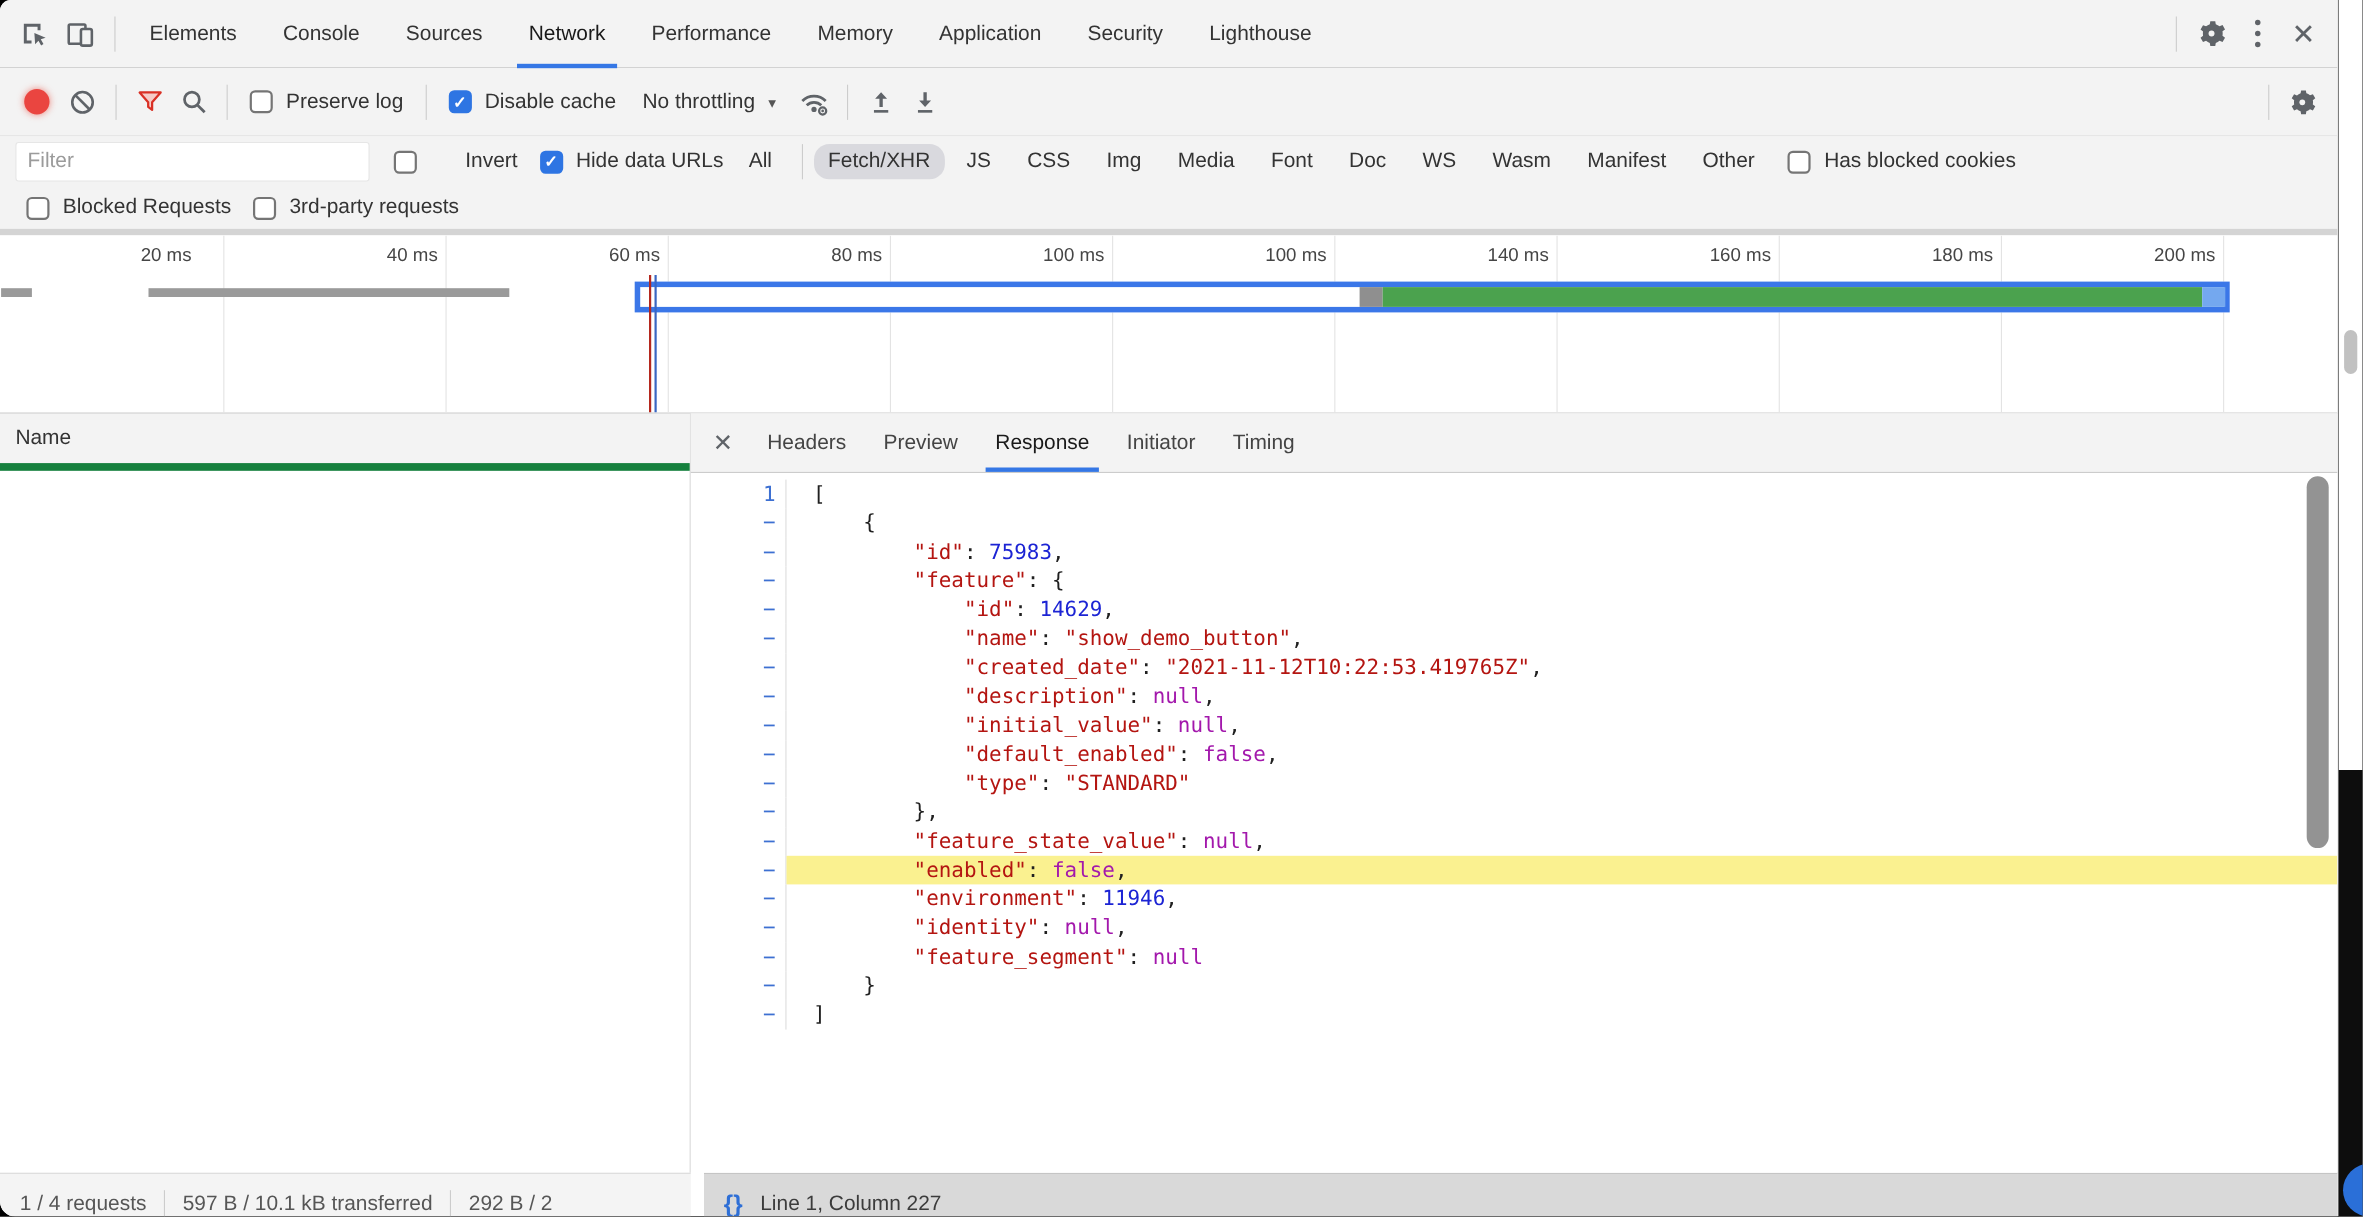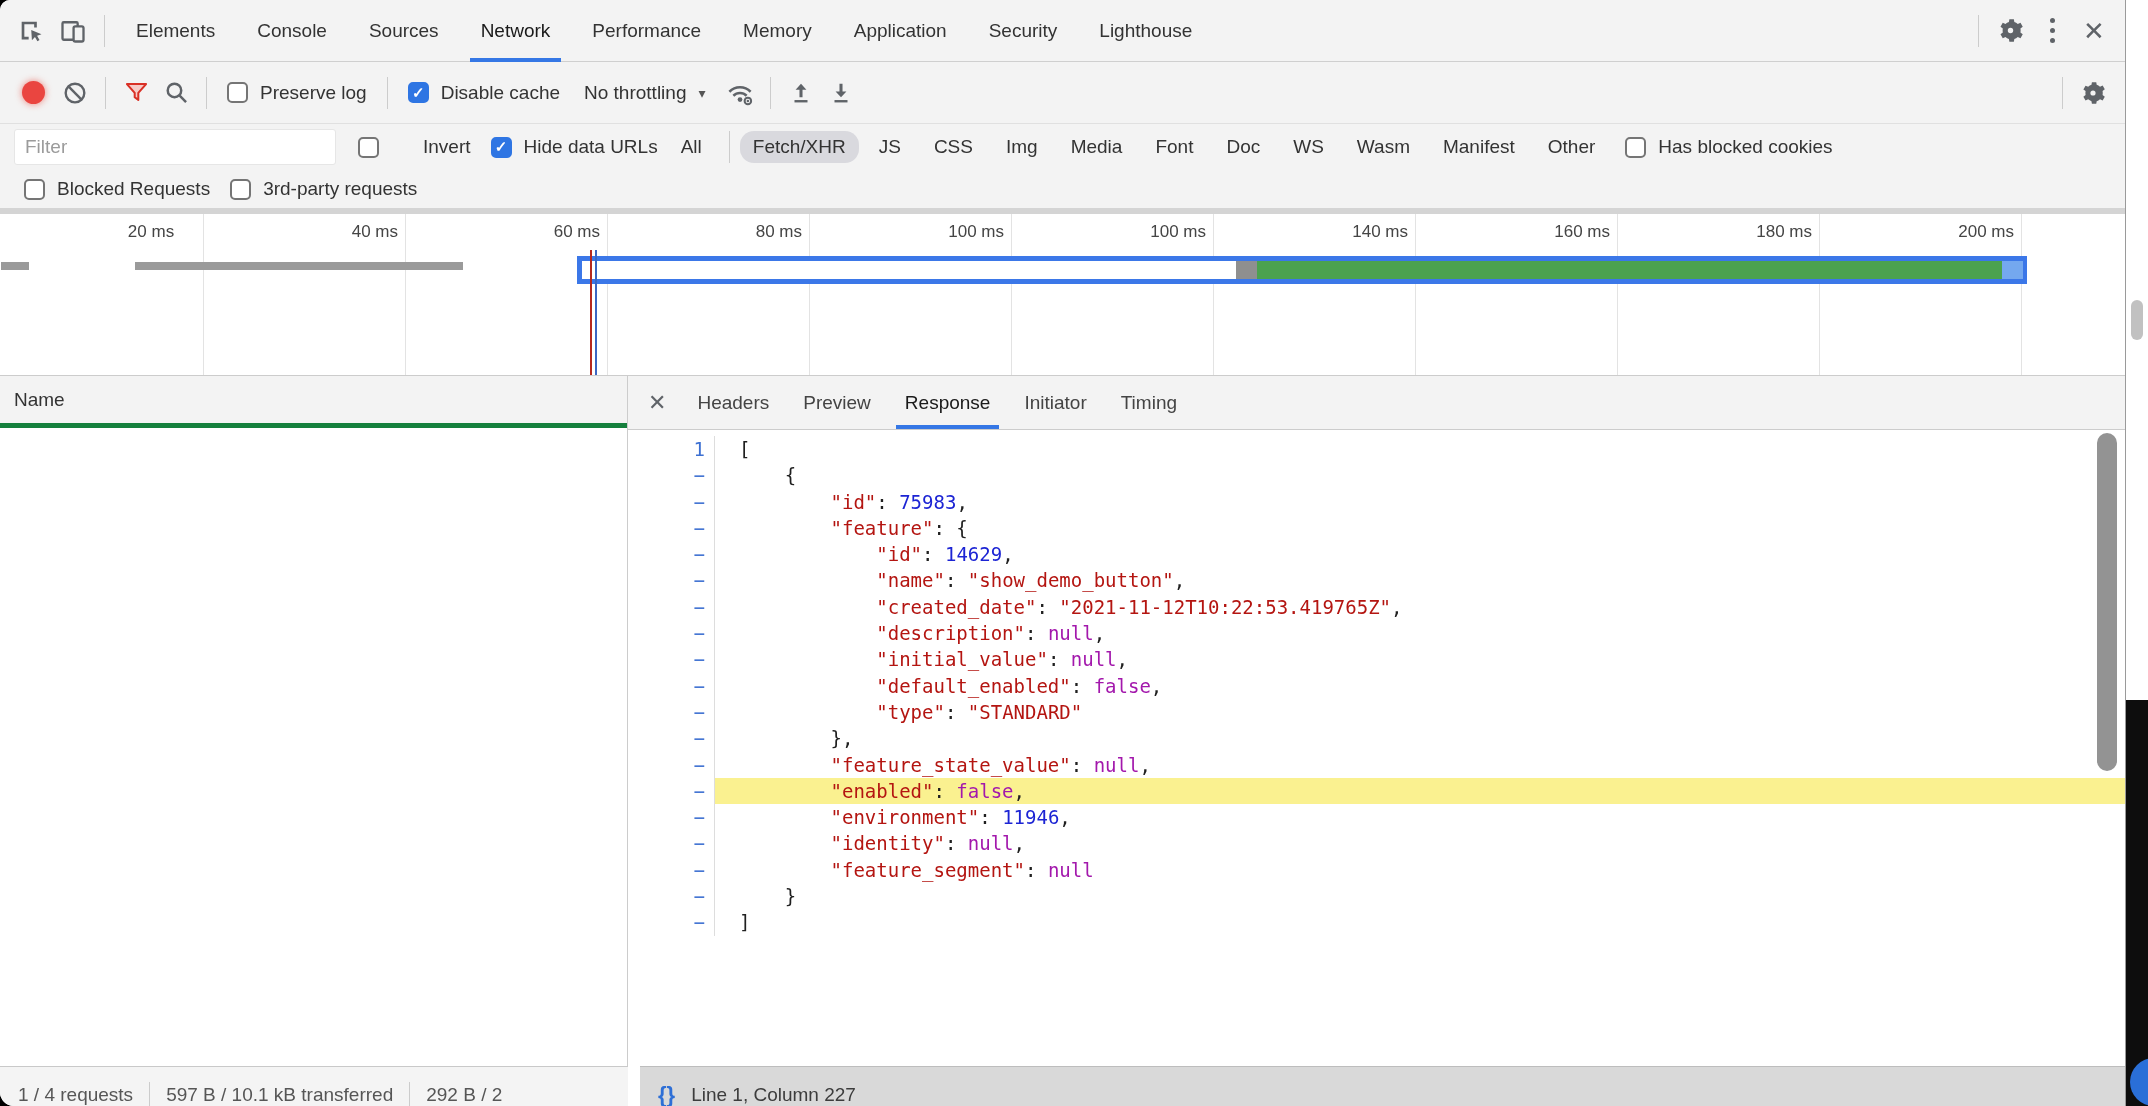--- a/index.html
+++ b/index.html
@@ -49,21 +49,21 @@
   .gridline { position:absolute; top:0; bottom:0; width:1px; background:#e3e3e3; }
   .tick { position:absolute; top:8px; width:90px; text-align:right; font-size:17px; color:#454545; }
   .gbar { position:absolute; top:48px; height:8px; background:#9a9a9a; }
   .reqbar { position:absolute; top:42px; height:28px; border:5px solid #3b77e8; background:#fff; }
   .seg { position:absolute; top:0; bottom:0; }
   .vline { position:absolute; top:36px; bottom:0; width:2px; }
 
   
   .main { display:flex; height:690px; }
   .leftpanel { width:628px; border-right:1px solid #ccc; display:flex; flex-direction:column; background:#fff; }
-  .namehdr { height:52px; background:#f3f3f3; border-bottom:5px solid #15803d; display:flex; align-items:center; padding:0 14px; }
+  .namehdr { height:52px; background:#f3f3f3; border-bottom:7px solid #15803d; display:flex; align-items:center; padding:0 14px; }
   .reqrow { height:52px; background:#dcdcdc; display:flex; align-items:center; padding:0 16px; gap:16px; }
   .docicon { width:20px; height:27px; border:2px solid #8a8a8a; border-radius:4px; background:#fbfbfb; flex:0 0 auto; }
 
   .rightpanel { flex:1; display:flex; flex-direction:column; background:#fff; position:relative; }
   .dettabs { height:54px; background:#f3f3f3; border-bottom:1px solid #ccc; display:flex; align-items:stretch; padding:0 6px; }
   .dettab { position:relative; display:flex; align-items:center; padding:0 17px; color:#444; white-space:nowrap; }
   .dettab.active { color:#1a1a1a; }
   .dettab.active::after { content:""; position:absolute; left:8px; right:8px; bottom:0; height:4px; background:#3577e5; }
   .dettab-close { display:flex; align-items:center; padding:0 14px; color:#5f6368; font-size:22px; }
 

